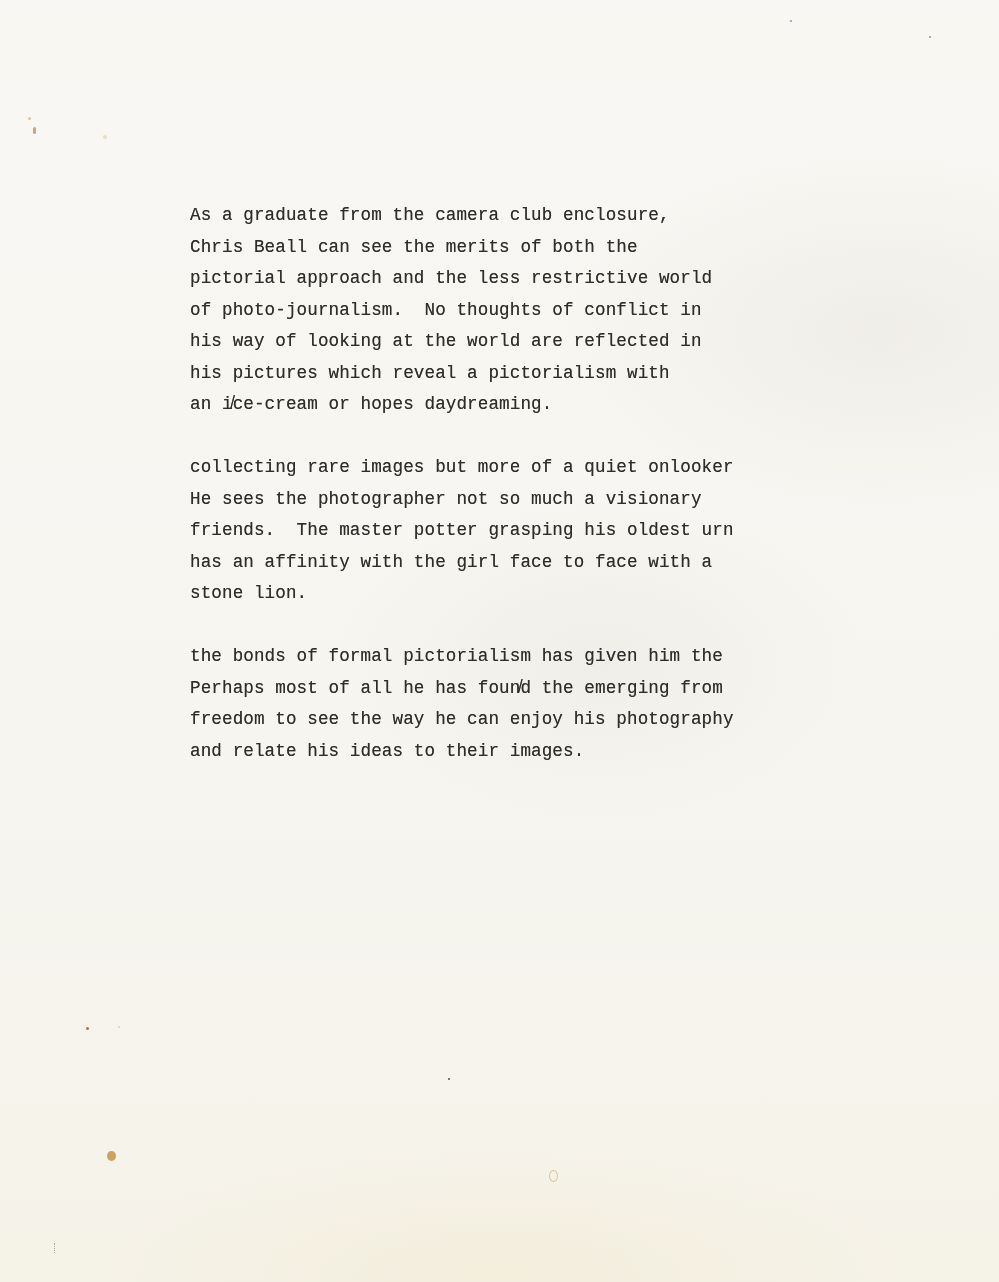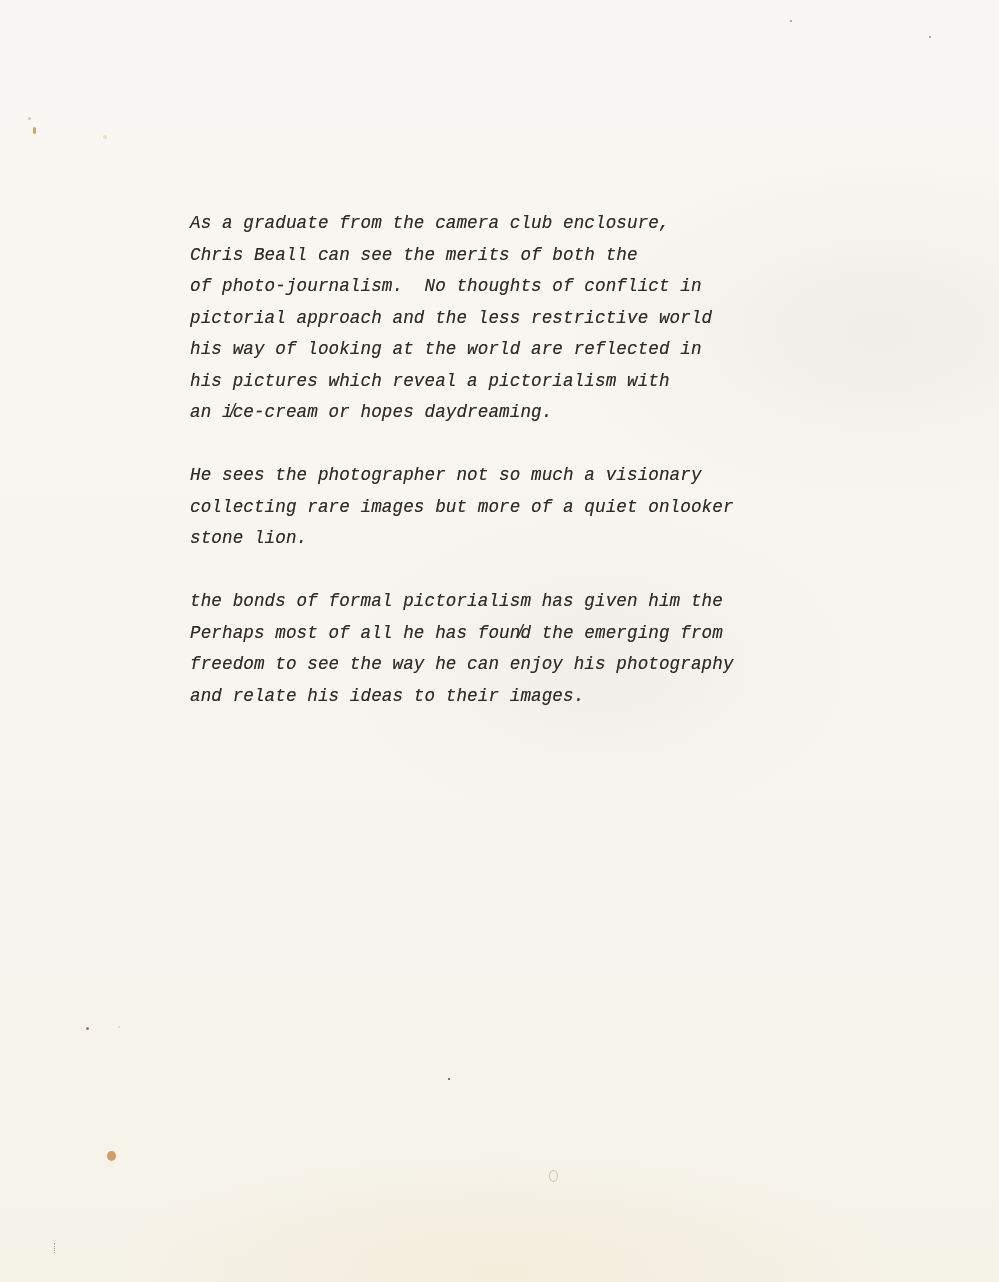--- a/index.html
+++ b/index.html
@@ -19,27 +19,26 @@
       width: 999px; height: 1282px;
       background:
         radial-gradient(ellipse 320px 180px at 880px 330px, rgba(225,222,212,0.35), rgba(0,0,0,0)),
         radial-gradient(ellipse 260px 160px at 600px 660px, rgba(225,222,212,0.30), rgba(0,0,0,0)),
         radial-gradient(ellipse 400px 120px at 500px 1270px, rgba(240,232,205,0.45), rgba(0,0,0,0)),
         linear-gradient(180deg, #f8f7f3 0%, #f6f5f0 60%, #f5f2e8 100%);
     }
     .text-block {
       position: absolute;
       left: 190px;
-      top: 208px;
+      top: 200px;
       width: 640px;
       font-family: "Liberation Mono", "DejaVu Sans Mono", monospace;
       font-size: 17.6px;
       color: #2e2d2a;
       letter-spacing: 0.1px;
-      font-style: italic;
     }
     .paragraph {
       margin: 0 0 31.5px 0;
     }
     .line {
       display: block;
       height: 31.5px;
       line-height: 31.5px;
       white-space: pre;
       text-shadow: 0 0 0.4px rgba(40,40,40,0.6);
@@ -64,29 +63,31 @@
   <div class="spot" style="left:549px;top:1170px;width:7px;height:10px;border:1px solid #d2b98e;background:transparent;opacity:0.8;"></div>
   <div class="spot" style="left:790px;top:20px;width:2px;height:2px;background:#555;opacity:0.6;"></div>
   <div class="spot" style="left:929px;top:36px;width:2px;height:2px;background:#555;opacity:0.6;"></div>
   <div class="spot" style="left:54px;top:1243px;width:1px;height:10px;border-left:1px dotted #888;background:transparent;opacity:0.7;border-radius:0;"></div>
 </div>
 
 <div class="text-block">
   <div class="paragraph">
     <span class="line">As a graduate from the camera club enclosure,</span>
     <span class="line">Chris Beall can see the merits of both the</span>
+    <span class="line">pictorial approach and the less restrictive world</span>
     <span class="line">of photo-journalism.  No thoughts of conflict in</span>
-    <span class="line">pictorial approach and the less restrictive world</span>
     <span class="line">his way of looking at the world are reflected in</span>
     <span class="line">his pictures which reveal a pictorialism with</span>
     <span class="line">an i̸ce-cream or hopes daydreaming.</span>
   </div>
   <div class="paragraph">
+    <span class="line">collecting rare images but more of a quiet onlooker</span>
     <span class="line">He sees the photographer not so much a visionary</span>
-    <span class="line">collecting rare images but more of a quiet onlooker</span>
+    <span class="line">friends.  The master potter grasping his oldest urn</span>
+    <span class="line">has an affinity with the girl face to face with a</span>
     <span class="line">stone lion.</span>
   </div>
   <div class="paragraph">
     <span class="line">the bonds of formal pictorialism has given him the</span>
     <span class="line">Perhaps most of all he has foun̸d the emerging from</span>
     <span class="line">freedom to see the way he can enjoy his photography</span>
     <span class="line">and relate his ideas to their images.</span>
   </div>
 </div>
 

